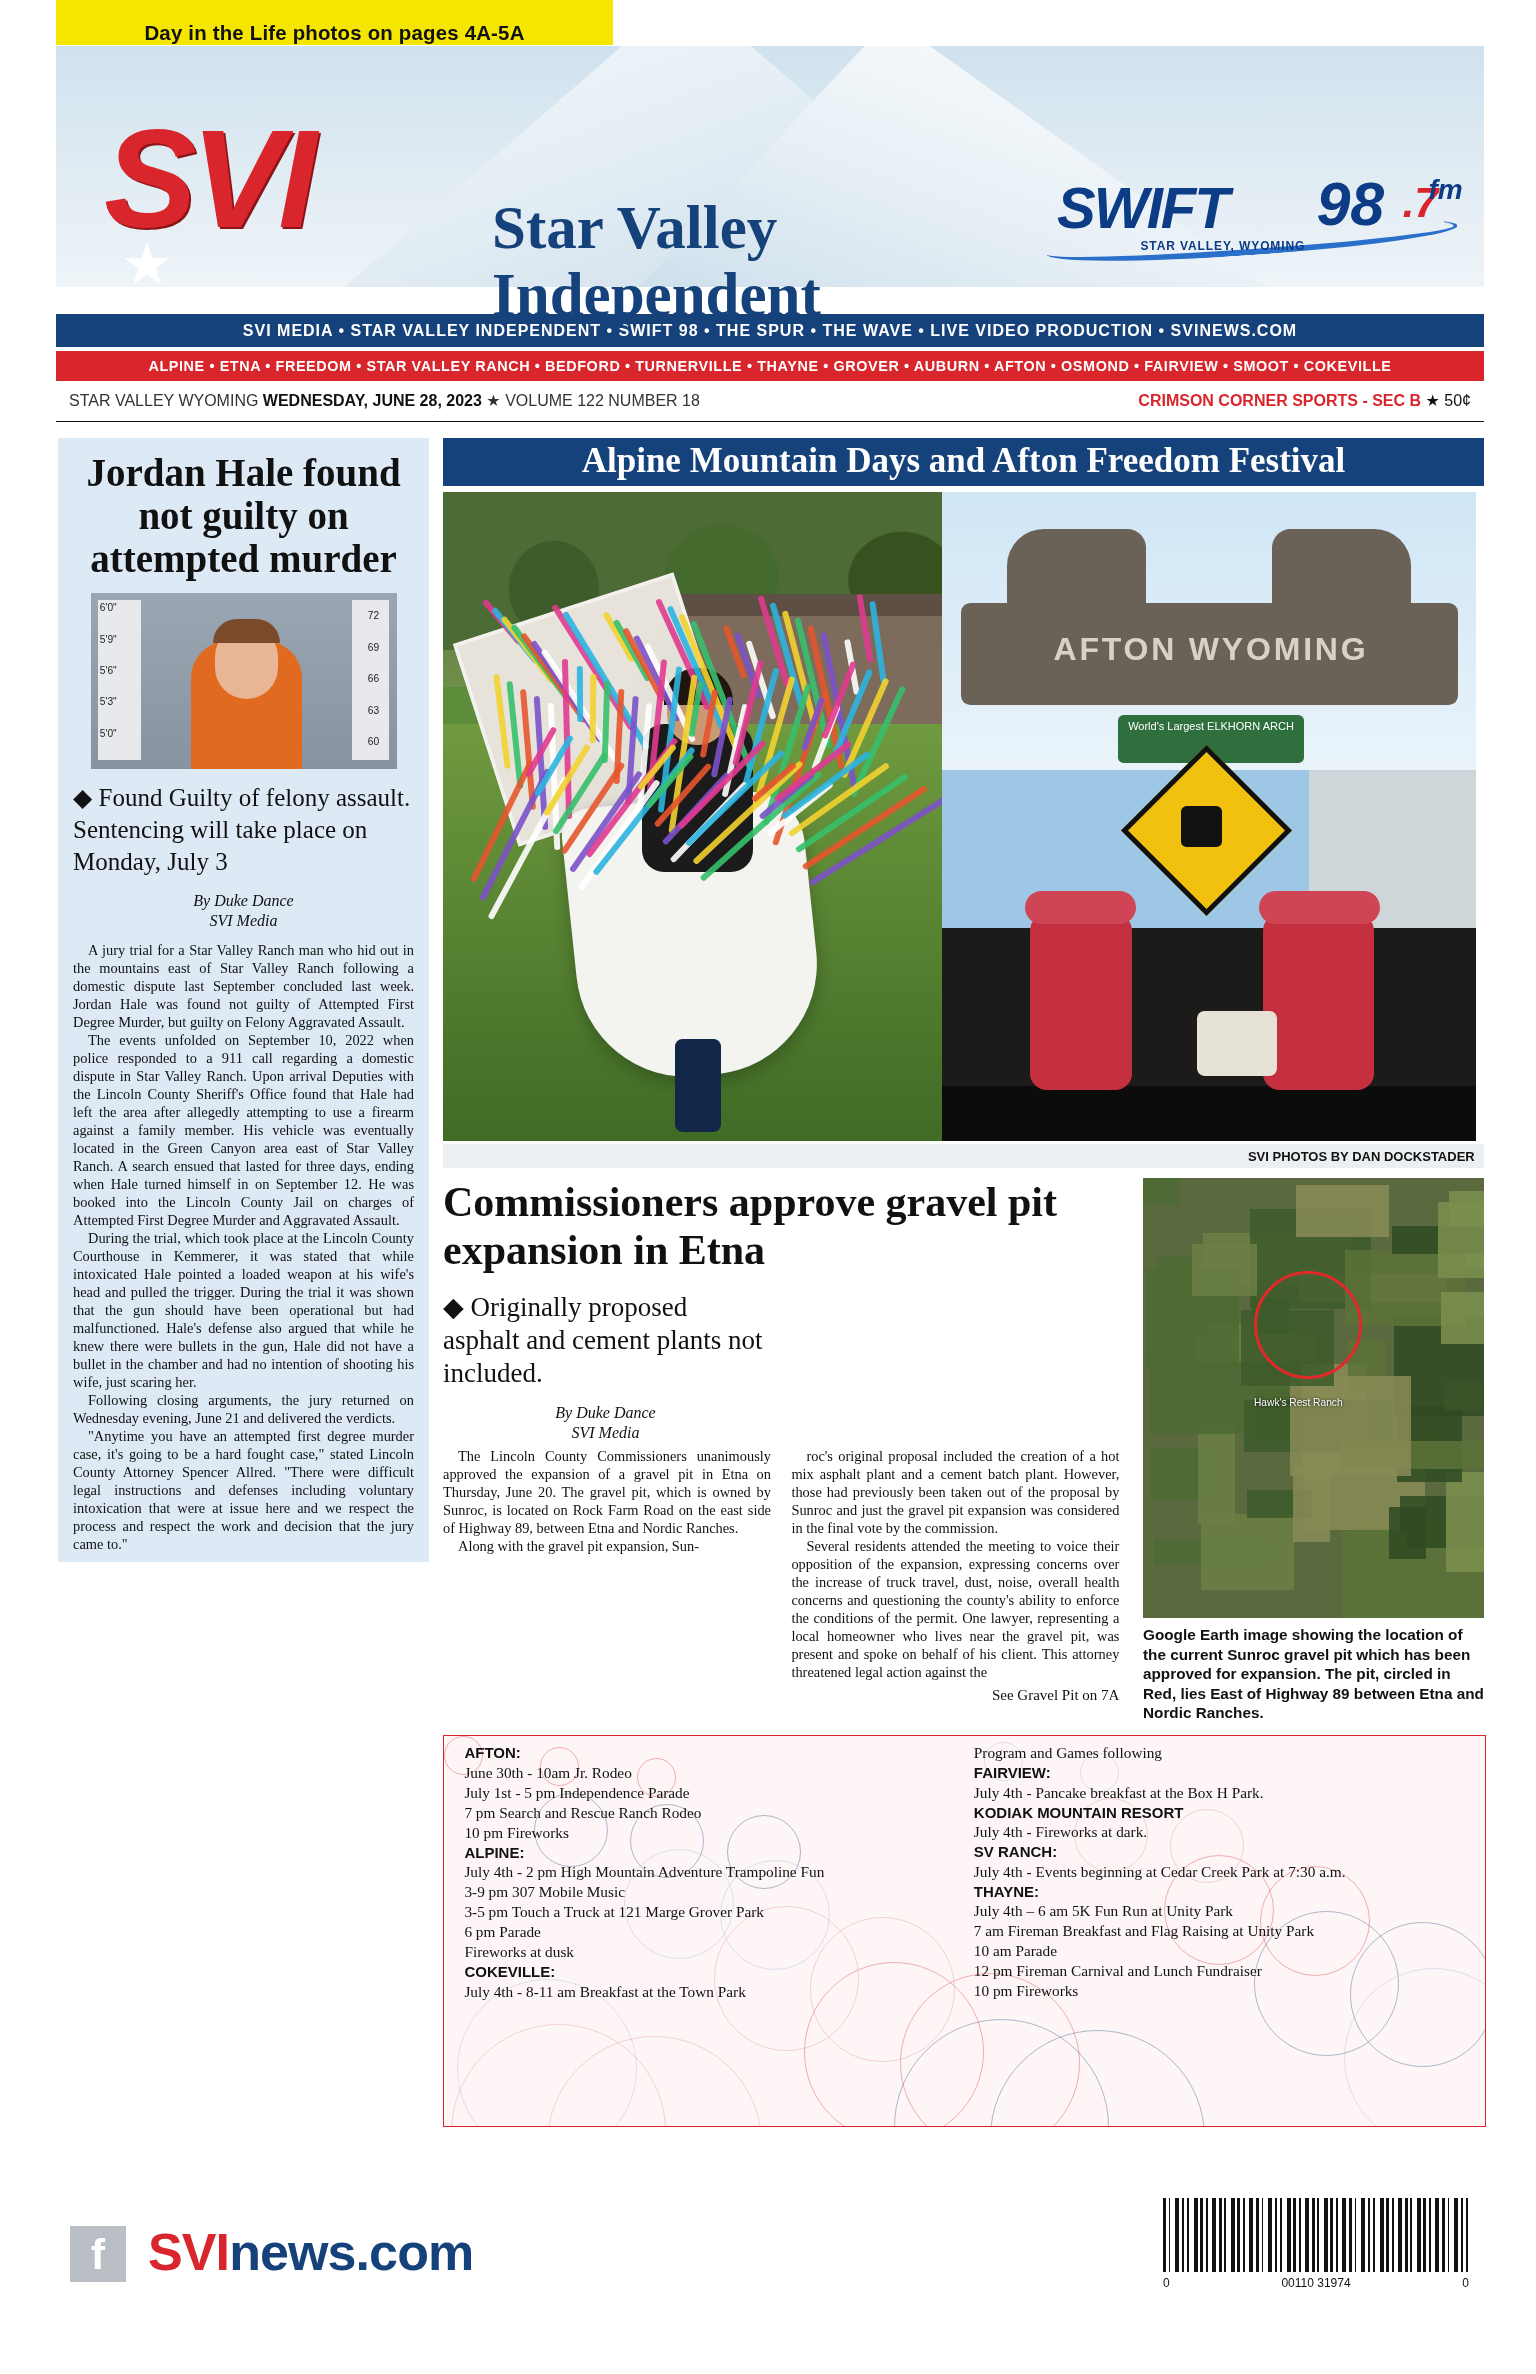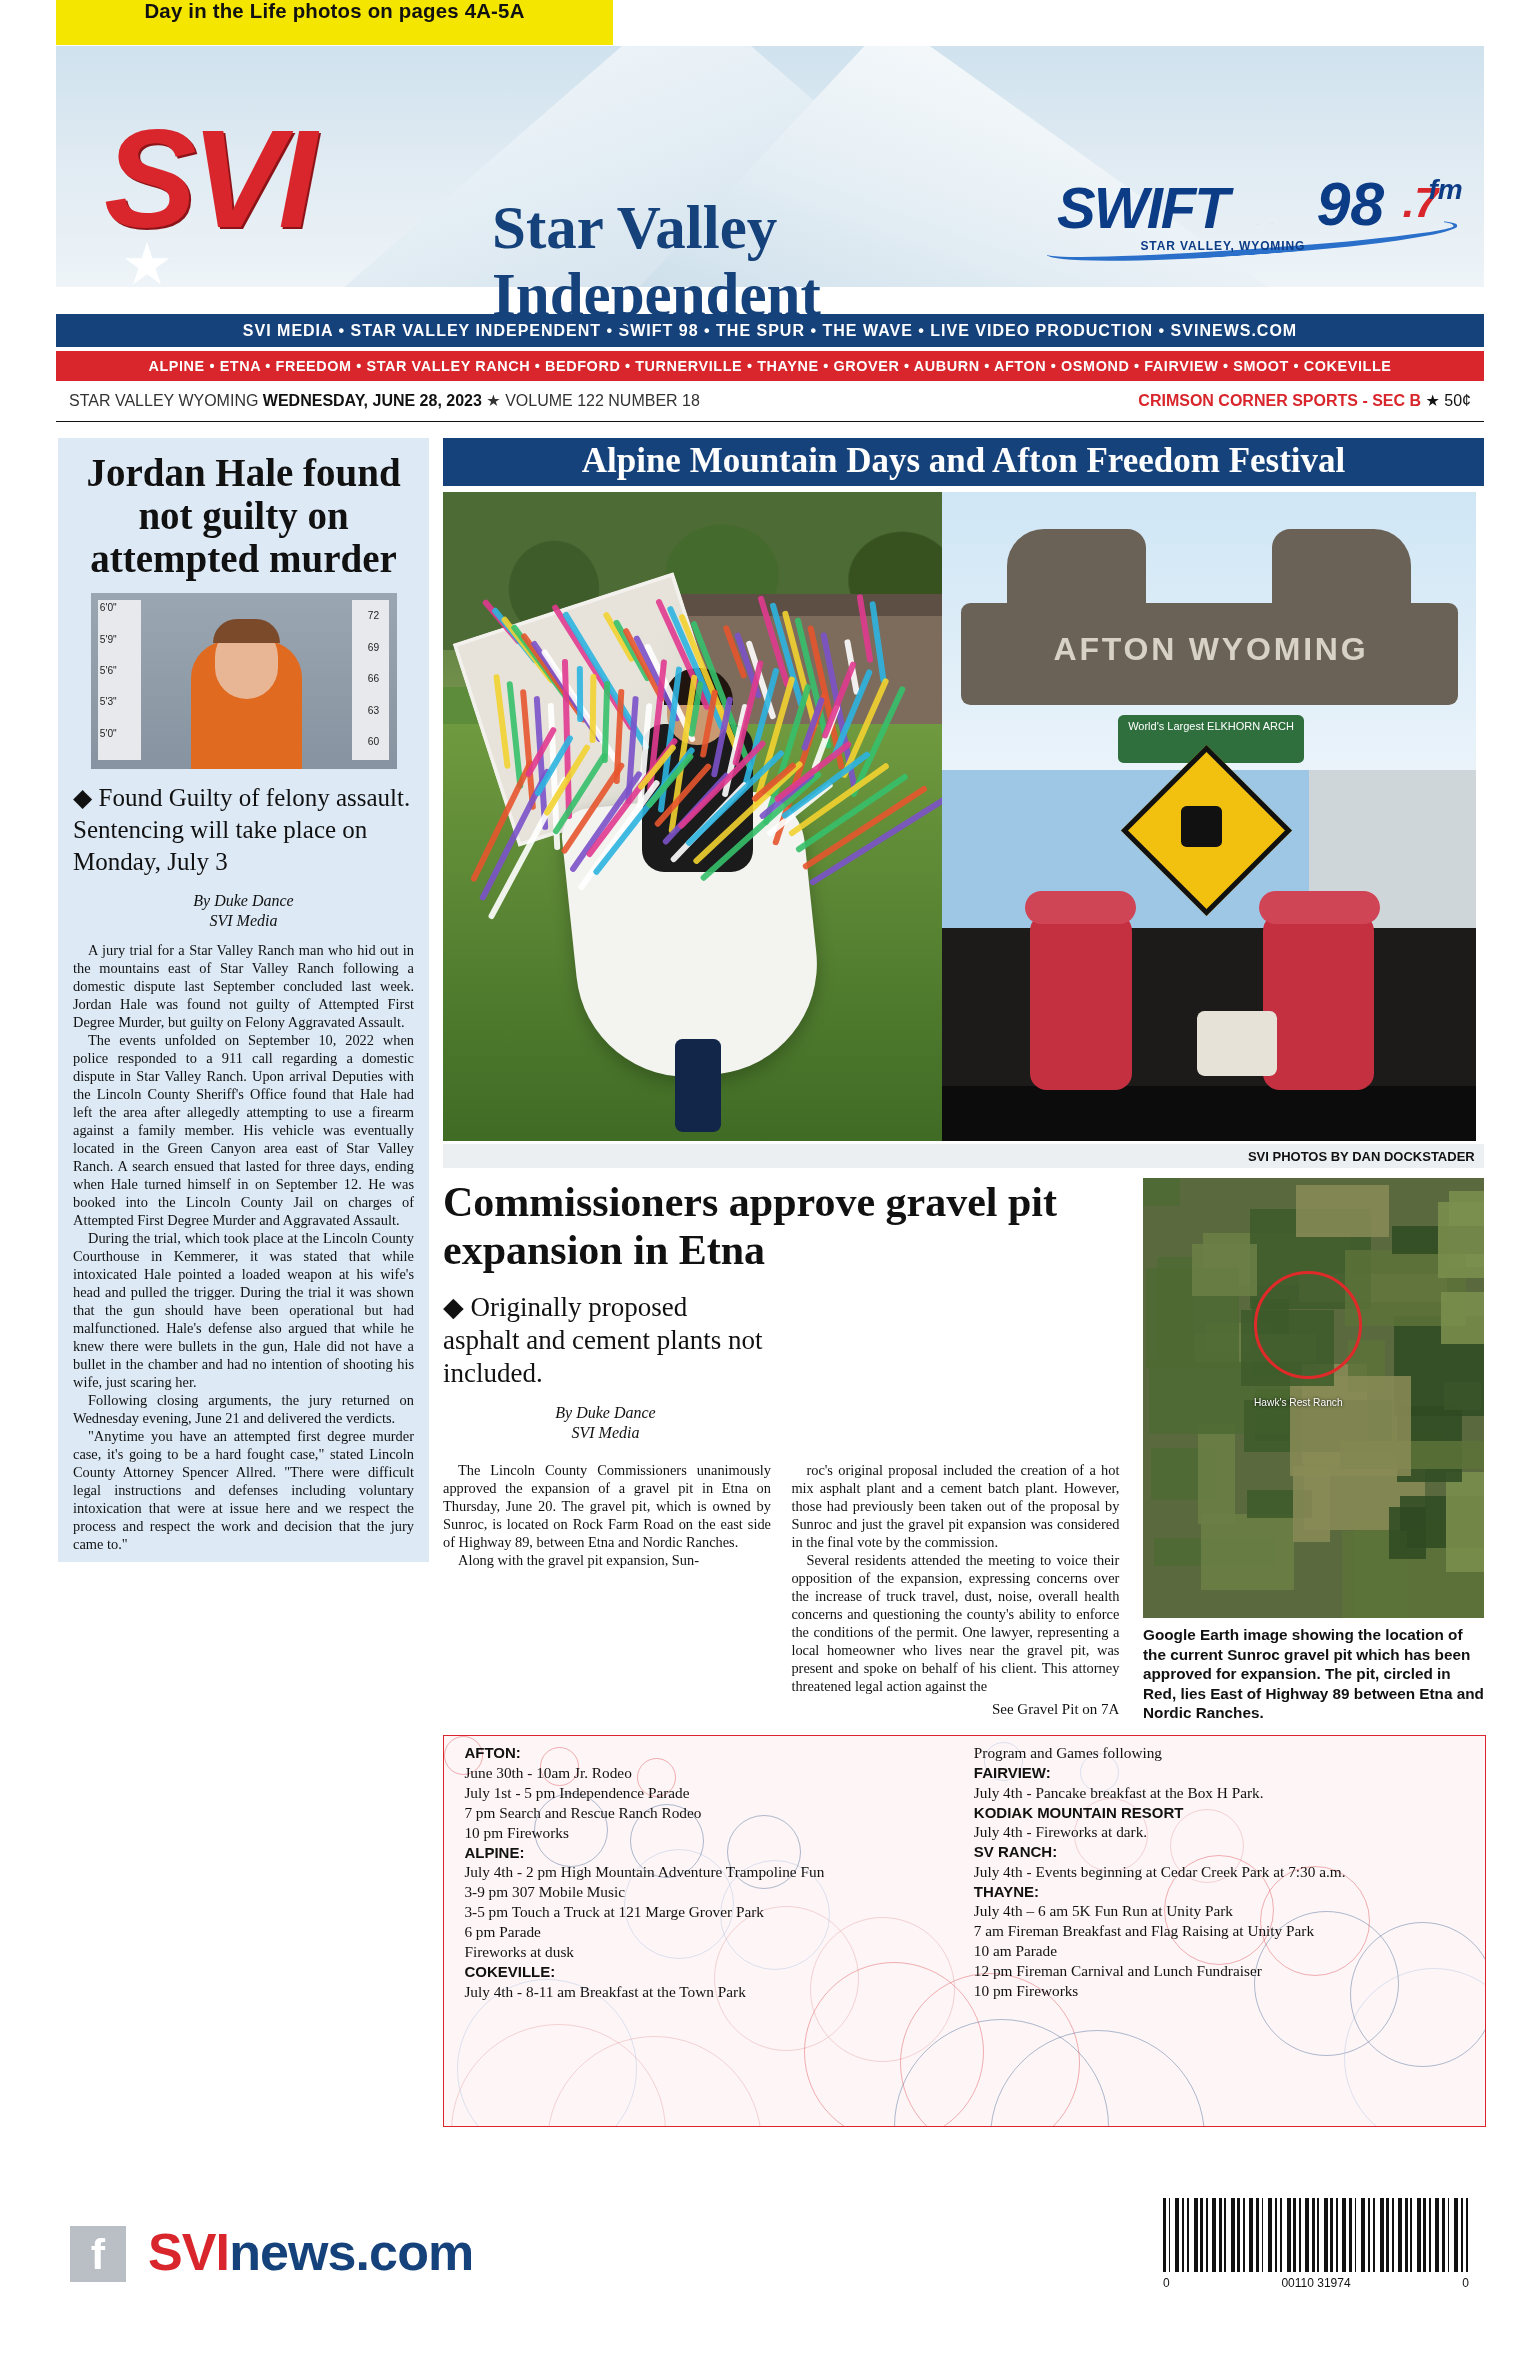--- a/index.html
+++ b/index.html
@@ -12,21 +12,21 @@
        background:linear-gradient(180deg,#cfe2ee 0%,#dfeaf2 45%,#eef4f8 100%);
        overflow:hidden;}
   .mtn:before{content:"";position:absolute;left:278px;top:-56px;width:705px;height:306px;
        background:linear-gradient(160deg,#f7fbfd 0%,#e3edf4 50%,#c9dbe8 100%);
        clip-path:polygon(50% 0%,100% 100%,0% 100%);}
   .mtn:after{content:"";position:absolute;left:575px;top:-28px;width:649px;height:278px;
        background:linear-gradient(200deg,#ffffff 0%,#e9f1f6 55%,#cddfeb 100%);
        clip-path:polygon(40% 0%,100% 100%,0% 100%);}
 
   .daybanner{position:absolute;left:56px;top:0px;width:557px;height:45px;background:#f5e600;
-       display:flex;align-items:flex-start;justify-content:center;z-index:5;}
+       display:flex;align-items:flex-end;justify-content:center;z-index:5;}
   .daybanner span{font-family:"Liberation Sans",sans-serif;font-weight:bold;font-size:20.4px;color:#111;letter-spacing:0.2px;}
 
   .svi-logo{position:absolute;left:48px;top:72px;z-index:6;font-family:"Liberation Sans",sans-serif;
        font-weight:bold;font-style:italic;font-size:139px;line-height:121px;color:#d8262c;
        letter-spacing:-5.6px;text-shadow:1.9px 1.9px 0 #8c1418;}
   .svi-star{position:absolute;left:65px;top:190px;z-index:7;color:#fff;font-size:58px;line-height:58px;}
   .nameplate{position:absolute;left:436px;top:148px;z-index:6;font-family:"Liberation Serif",serif;
        font-weight:bold;font-size:61px;line-height:67px;color:#16427c;}
 
   .swift{position:absolute;right:18.6px;top:121px;z-index:6;width:427px;height:102px;}
@@ -127,21 +127,21 @@
   .p2-h1{position:absolute;left:83px;top:399px;width:111px;height:33px;background:#d04555;border-radius:37px;}
   .p2-h2{position:absolute;right:96px;top:399px;width:121px;height:33px;background:#d04555;border-radius:37px;}
   .p2-drum{position:absolute;left:255px;top:519px;width:80px;height:65px;background:#e7e2d8;border-radius:7.4px;}
   .p2-bldg{position:absolute;right:0;top:278px;width:167px;height:167px;background:#cfd6da;}
 
   
   .commiss{position:absolute;left:443px;top:1178px;width:677px;}
   .c-head{font-family:"Liberation Serif",serif;font-weight:bold;font-size:42px;line-height:48px;color:#111;}
   .c-deck{margin-top:17px;font-size:27px;line-height:33px;width:325px;}
   .c-by{width:325px;text-align:center;font-style:italic;font-size:16px;line-height:20.4px;margin-top:13px;}
-  .c-cols{display:flex;gap:20.4px;margin-top:17px;}
+  .c-cols{display:flex;gap:20.4px;margin-top:3px;}
   .c-col{width:328px;font-size:14.4px;line-height:18px;text-align:justify;}
   .c-col p{margin:0;text-indent:15px;}
   .c-jump{text-align:right;font-size:15px;margin-top:5.6px;}
 
   
   .satbox{position:absolute;left:1143px;top:1178px;width:341px;}
   .sat{width:341px;height:440px;position:relative;overflow:hidden;background:#5a6a3e;}
   .sat .field{position:absolute;}
   .sat .circle{position:absolute;left:111px;top:93px;width:102px;height:102px;border:3.7px solid #e02a2a;border-radius:50%;}
   .sat .lbl{position:absolute;left:111px;top:219px;color:#fff;font-family:"Liberation Sans",sans-serif;font-size:10.2px;

